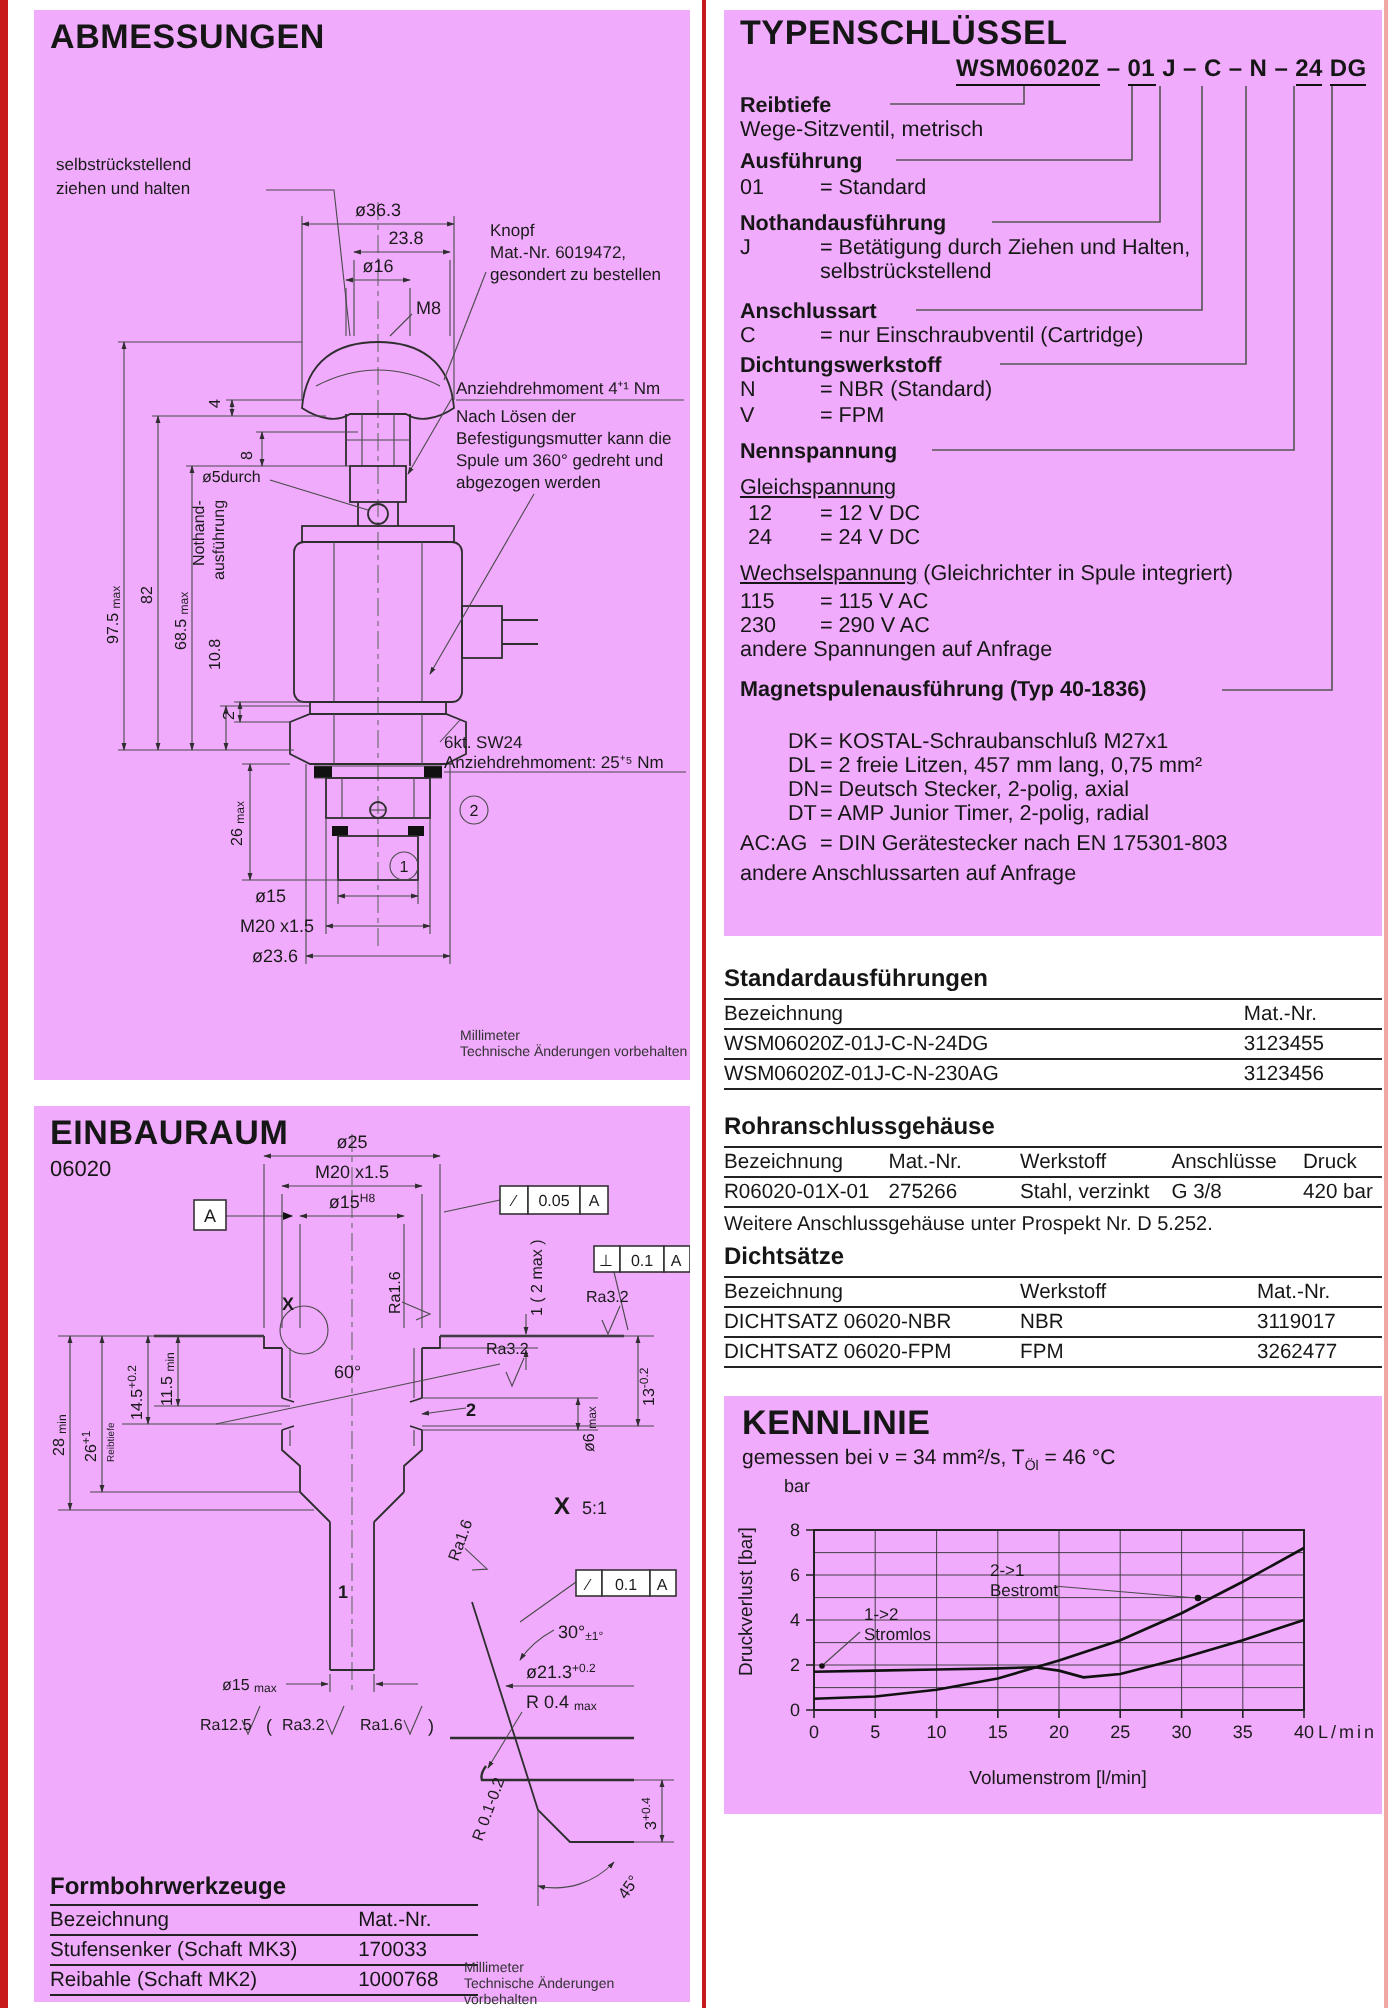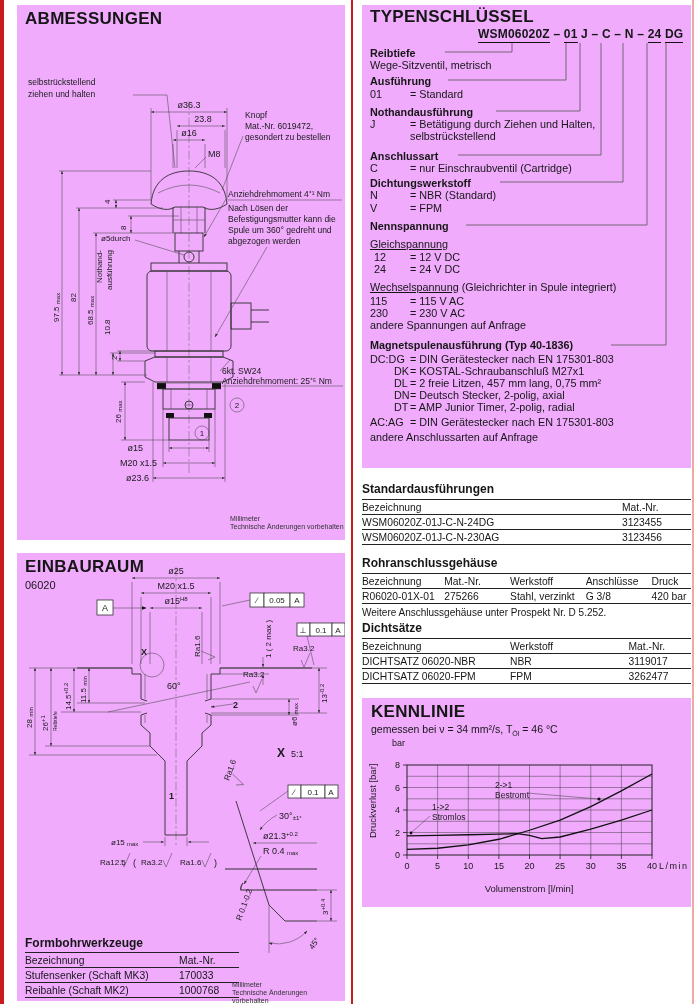--- a/index.html
+++ b/index.html
@@ -410,25 +410,24 @@
     <div class="typ-row typ-h" style="top:172px">Dichtungswerkstoff</div>
     <div class="typ-row" style="top:184px"><span class="tcode">N</span><span>= NBR (Standard)</span></div>
     <div class="typ-row" style="top:197px"><span class="tcode">V</span><span>= FPM</span></div>
 
     <div class="typ-row typ-h" style="top:215px">Nennspannung</div>
     <div class="typ-row uu" style="top:233px">Gleichspannung</div>
     <div class="typ-row" style="top:246px;left:12px"><span class="tcode" style="width:36px">12</span><span>=  12 V DC</span></div>
     <div class="typ-row" style="top:258px;left:12px"><span class="tcode" style="width:36px">24</span><span>=  24 V DC</span></div>
     <div class="typ-row" style="top:276px"><span class="uu">Wechselspannung</span><span> (Gleichrichter in Spule integriert)</span></div>
     <div class="typ-row" style="top:290px"><span class="tcode">115</span><span>= 115 V AC</span></div>
-    <div class="typ-row" style="top:302px"><span class="tcode">230</span><span>= 230 V AC</span></div>
+    <div class="typ-row" style="top:302px"><span class="tcode">230</span><span>= 290 V AC</span></div>
     <div class="typ-row" style="top:314px">andere Spannungen auf Anfrage</div>
 
     <div class="typ-row typ-h" style="top:334px">Magnetspulenausführung (Typ 40-1836)</div>
-    <div class="typ-row" style="top:348px"><span class="tcode">DC:DG</span><span>= DIN Gerätestecker nach EN 175301-803</span></div>
     <div class="typ-row" style="top:360px"><span class="tind">DK</span><span>= KOSTAL-Schraubanschluß M27x1</span></div>
     <div class="typ-row" style="top:372px"><span class="tind">DL</span><span>= 2 freie Litzen, 457 mm lang, 0,75 mm²</span></div>
     <div class="typ-row" style="top:384px"><span class="tind">DN</span><span>= Deutsch Stecker, 2-polig, axial</span></div>
     <div class="typ-row" style="top:396px"><span class="tind">DT</span><span>= AMP Junior Timer, 2-polig, radial</span></div>
     <div class="typ-row" style="top:411px"><span class="tcode">AC:AG</span><span>= DIN Gerätestecker nach EN 175301-803</span></div>
     <div class="typ-row" style="top:426px">andere Anschlussarten auf Anfrage</div>
   </div>
 
   <div class="rt">
     <div class="tb" style="top:4px">

